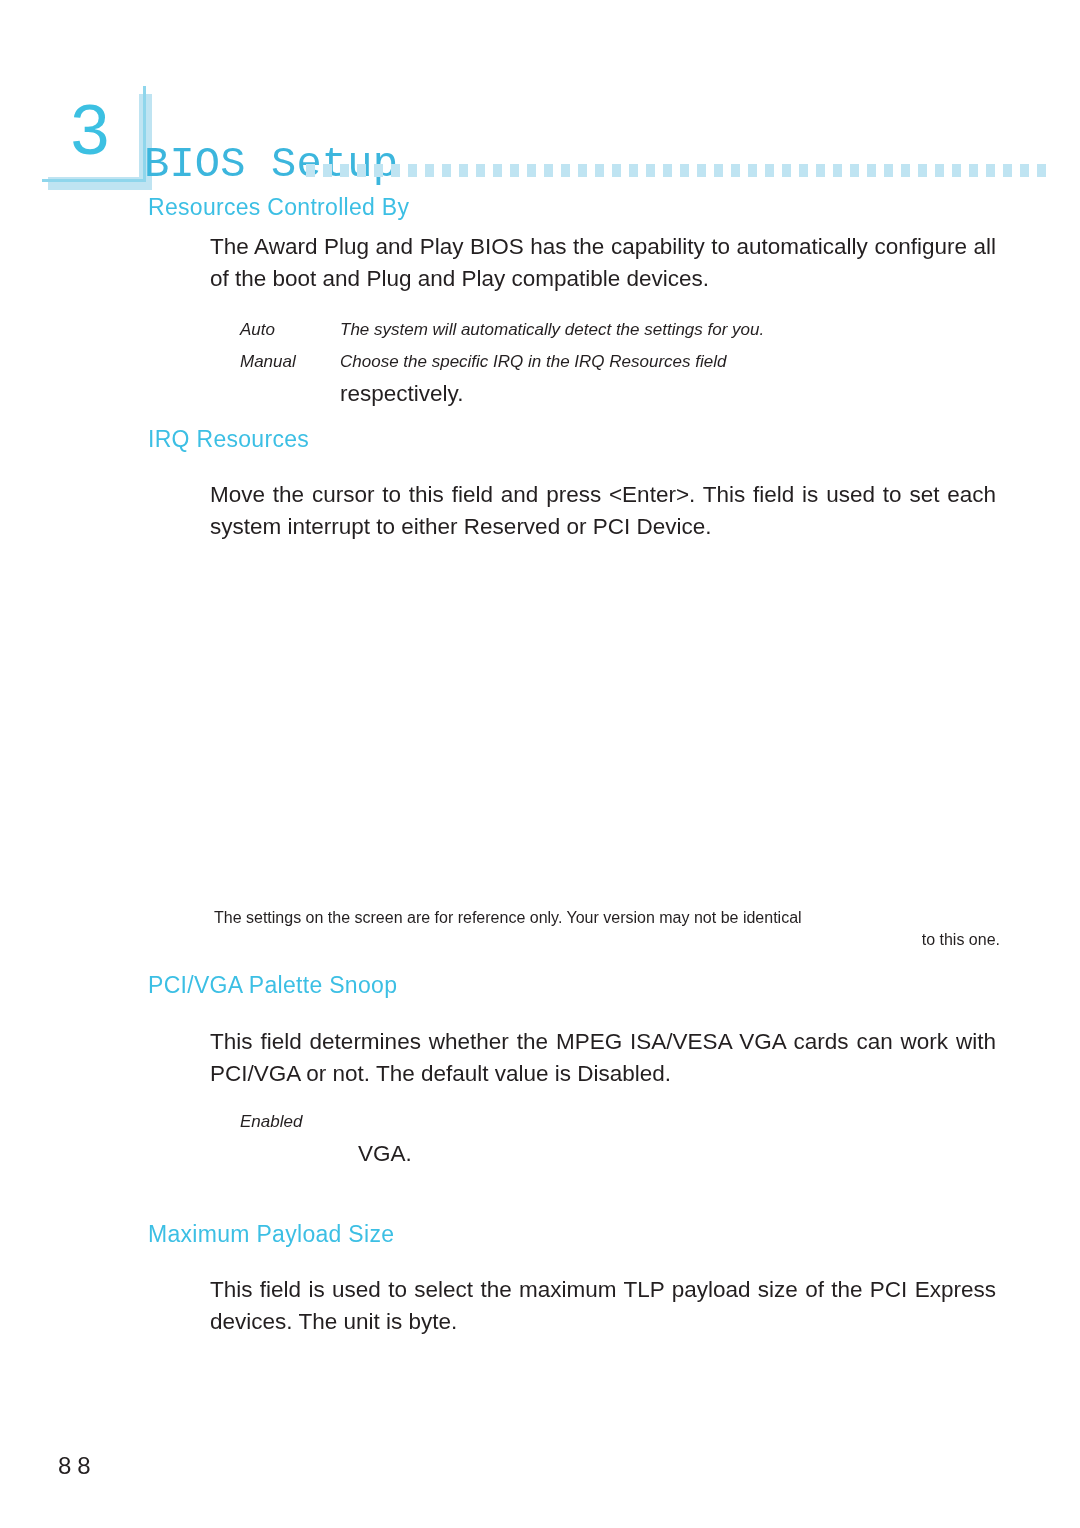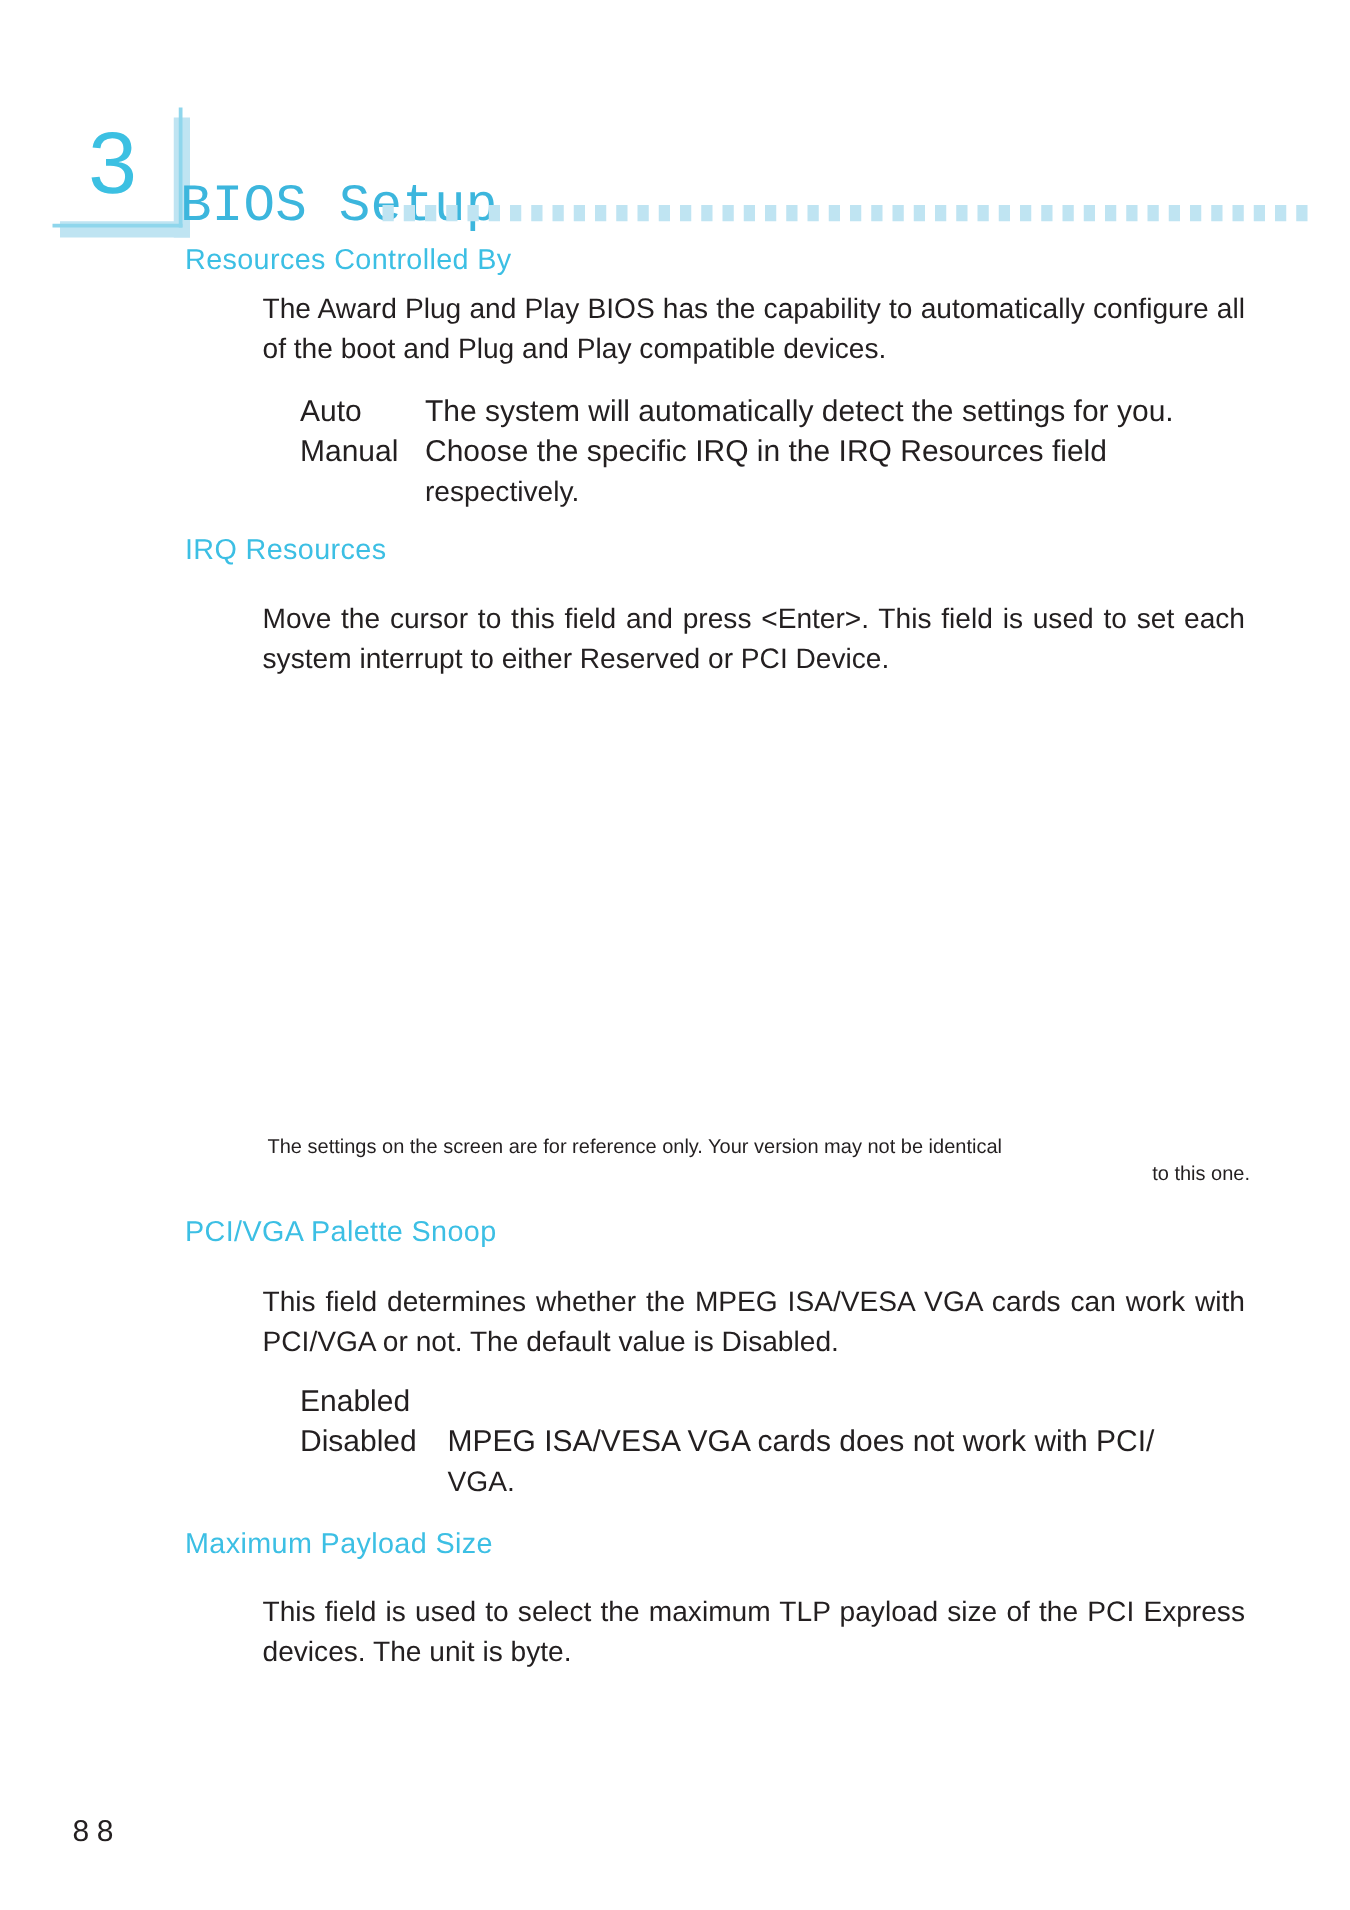--- a/index.html
+++ b/index.html
@@ -131,23 +131,24 @@
 
   
   .deflist {
     position: absolute;
     left: 240px;
     width: 756px;
   }
   .defrow {
     display: flex;
     align-items: flex-start;
-    font-size: 24px;
+    font-size: 17px;
     line-height: 32px;
     color: #231f20;
+    font-style: italic;
   }
   .defrow .term {
     flex: 0 0 auto;
     white-space: nowrap;
   }
   .defrow .desc {
     flex: 1 1 auto;
     text-align: justify;
     text-align-last: left;
   }
@@ -286,24 +287,20 @@
       <span class="second">to this one.</span></p>
 
     <h2 class="section-heading" style="top:972px;">PCI/VGA Palette Snoop</h2>
 
     <p class="body-text" style="top:1026px;">This field determines whether the MPEG ISA/VESA VGA cards can work with PCI/VGA or not. The default value is Disabled.</p>
 
     <div class="deflist palette" style="top:1106px;">
       <div class="defrow">
         <span class="term">Enabled</span>
       </div>
-      <div class="defrow">
-        <span class="term">Disabled</span>
-        <span class="desc justified">MPEG ISA/VESA VGA cards does not work with PCI/</span>
-      </div>
       <div class="cont-line">VGA.</div>
     </div>
 
     <h2 class="section-heading" style="top:1221px;">Maximum Payload Size</h2>
 
     <p class="body-text" style="top:1274px;">This field is used to select the maximum TLP payload size of the PCI Express devices. The unit is byte.</p>
 
   </div>
 
   <div class="page-number">88</div>

